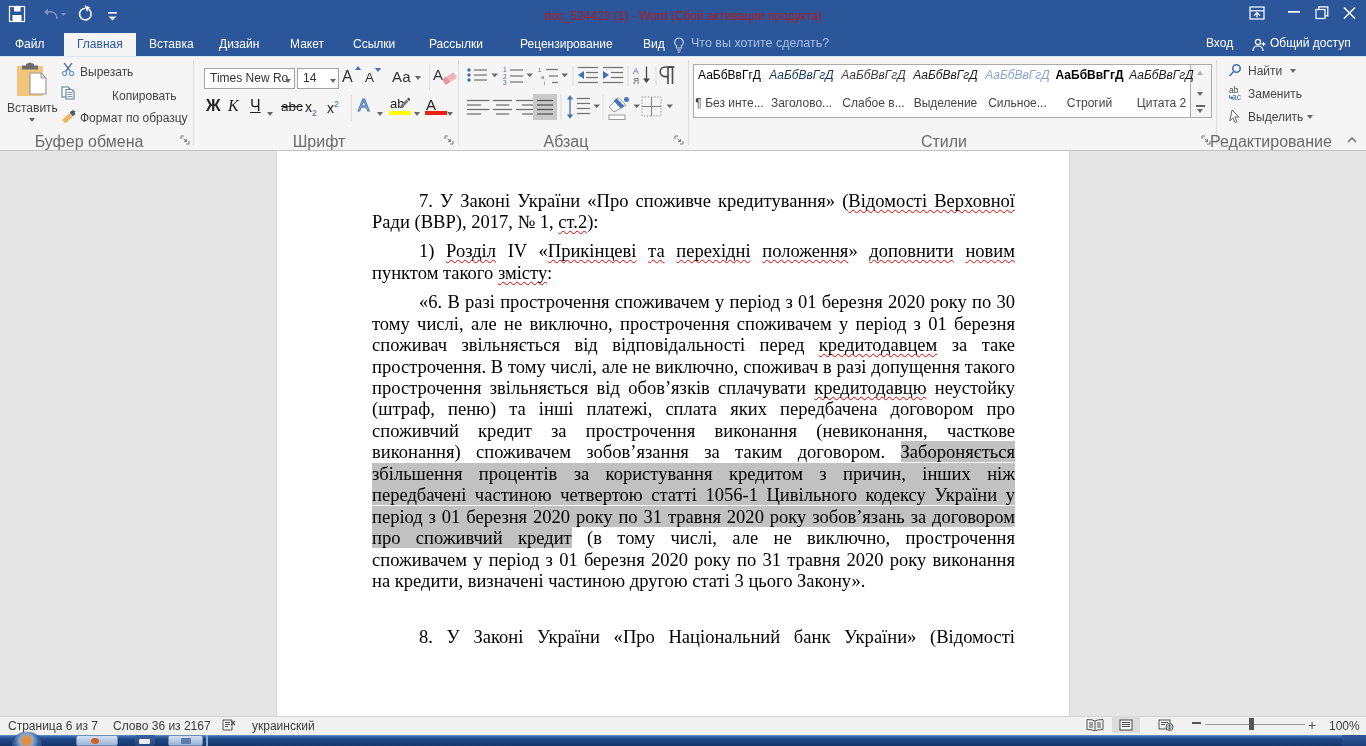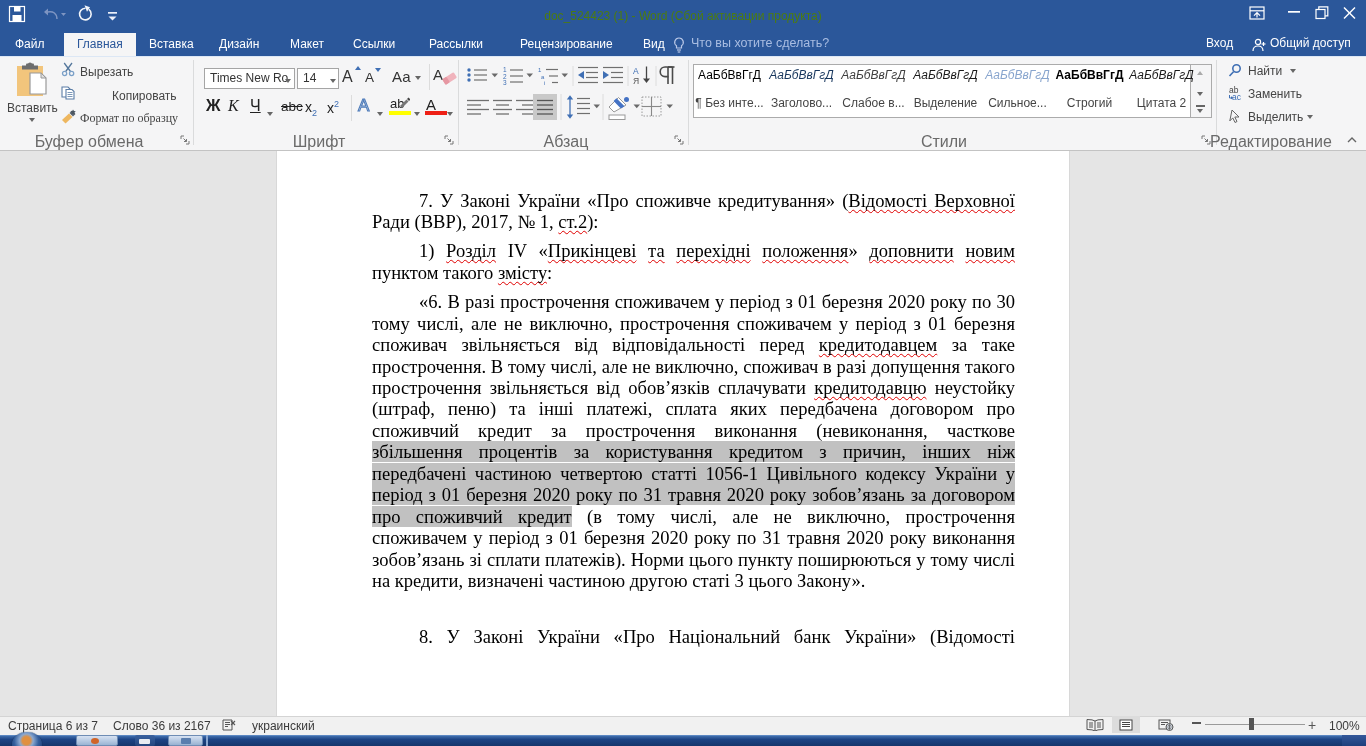--- a/index.html
+++ b/index.html
@@ -1,19 +1,19 @@
 <!DOCTYPE html>
 <html><head><meta charset="utf-8">
 <style>
   html,body{margin:0;padding:0;}
   body{width:1366px;height:746px;overflow:hidden;font-family:"Liberation Sans",sans-serif;position:relative;background:#e5e5e5;}
   .abs{position:absolute;}
   
   #titlebar{left:0;top:0;width:1366px;height:33px;background:#2b579a;}
-  #title{left:0;top:9px;width:1366px;text-align:center;color:#4d7c0f;font-size:12px;}
+  #title{left:0;top:9px;width:1366px;text-align:center;color:#b91c1c;font-size:12px;}
   
   #tabrow{left:0;top:33px;width:1366px;height:23px;background:#2b579a;}
   .tab{position:absolute;top:33px;height:23px;line-height:23px;color:#fff;font-size:12px;padding:0 13px;}
   .tab.sel{background:#f5f5f6;color:#2b579a;}
   
   #ribbon{left:0;top:56px;width:1366px;height:94px;background:#f5f5f6;border-bottom:1px solid #c3c3c3;}
   .gsep{position:absolute;top:60px;height:85px;width:1px;background:#dadbdc;}
   .glabel{position:absolute;top:133px;height:16px;font-size:16px;color:#6a6a6a;text-align:center;}
   .launcher{position:absolute;width:10px;height:10px;}
   .rtext{font-size:12px;color:#333;}
@@ -148,21 +148,21 @@
         <path d="M5 3.5 h6 l2 2 v7.5 h-8 z"></path>
       </g>
   <g stroke="#5b7da6" stroke-width="0.8">
         <line x1="6.5" y1="6.5" x2="11.5" y2="6.5"></line>
         <line x1="6.5" y1="8.5" x2="11.5" y2="8.5"></line>
         <line x1="6.5" y1="10.5" x2="11.5" y2="10.5"></line>
       </g>
     </svg>
   <span class="rtext" style="position:absolute;left:19px;top:3px;color:#444;margin-left:32px;">Копировать</span>
 </div>
-<div class="abs" style="left:61px;top:108px;width:140px;height:16px;font-family:Liberation Serif, serif;">
+<div class="abs" style="left:61px;top:108px;width:140px;height:16px;">
   <svg width="17" height="16" viewBox="0 0 17 16">
    <path d="M1 12 l7 -6.5 3.5 3.5 -7 6.5z" fill="#eeb75f"></path>
    <path d="M8.5 5 l2.5 -2.5 3.5 3.5 -2.5 2.5z" fill="#5a6570"></path>
    <path d="M12 1.5 l1 1.5 1.8 .3 -1.3 1.3 .3 1.8 -1.8 -.8 -1.6 .9 .3 -1.9 -1.3 -1.3 1.9 -.3z" fill="#4a5560"></path>
     </svg>
   <span class="rtext" style="position:absolute;left:19px;top:3px;color:#444;">Формат по образцу</span>
 </div>
 <div class="glabel" style="left:13px;width:152px;">Буфер обмена</div>
 <svg class="launcher" style="left:180px;top:135px;" viewBox="0 0 10 10">
     <g stroke="#777" fill="none">
@@ -438,26 +438,26 @@
       <div class="jend">пунктом такого <span class="sq">змісту</span>:</div>
     </div>
     <div class="para">
       <div class="jl ind">«6. В разі прострочення споживачем у період з 01 березня 2020 року по 30</div>
       <div class="jl">тому числі, але не виключно, прострочення споживачем у період з 01 березня</div>
       <div class="jl">споживач звільняється від відповідальності перед <span class="sq">кредитодавцем</span> за таке</div>
       <div class="jl">прострочення. В тому числі, але не виключно, споживач в разі допущення такого</div>
       <div class="jl">прострочення звільняється від обов’язків сплачувати <span class="sq">кредитодавцю</span> неустойку</div>
       <div class="jl">(штраф, пеню) та інші платежі, сплата яких передбачена договором про</div>
       <div class="jl">споживчий кредит за прострочення виконання (невиконання, часткове</div>
+      <div class="jl">виконання) споживачем зобов’язання за таким договором. <span class="hl">Забороняється</span></div>
       <div class="jl"><span class="hl">збільшення процентів за користування кредитом з причин, інших ніж</span></div>
       <div class="jl"><span class="hl">передбачені частиною четвертою статті 1056-1 Цивільного кодексу України у</span></div>
       <div class="jl"><span class="hl">період з 01 березня 2020 року по 31 травня 2020 року зобов’язань за договором</span></div>
       <div class="jl"><span class="hl">про споживчий кредит</span> (в тому числі, але не виключно, прострочення</div>
       <div class="jl">споживачем у період з 01 березня 2020 року по 31 травня 2020 року виконання</div>
-      <div class="jl">зобов’язань зі сплати платежів). Норми цього пункту поширюються у тому числі</div>
       <div class="jend">на кредити, визначені частиною другою статі 3 цього Закону».</div>
     </div>
     <div class="para" style="line-height:19px;">
         <div class="jend">&nbsp;</div>
       </div>
     <div class="para">
       <div class="jl ind">8. У Законі України «Про Національний банк України» (Відомості</div>
     </div>
   </div>
 </div>

